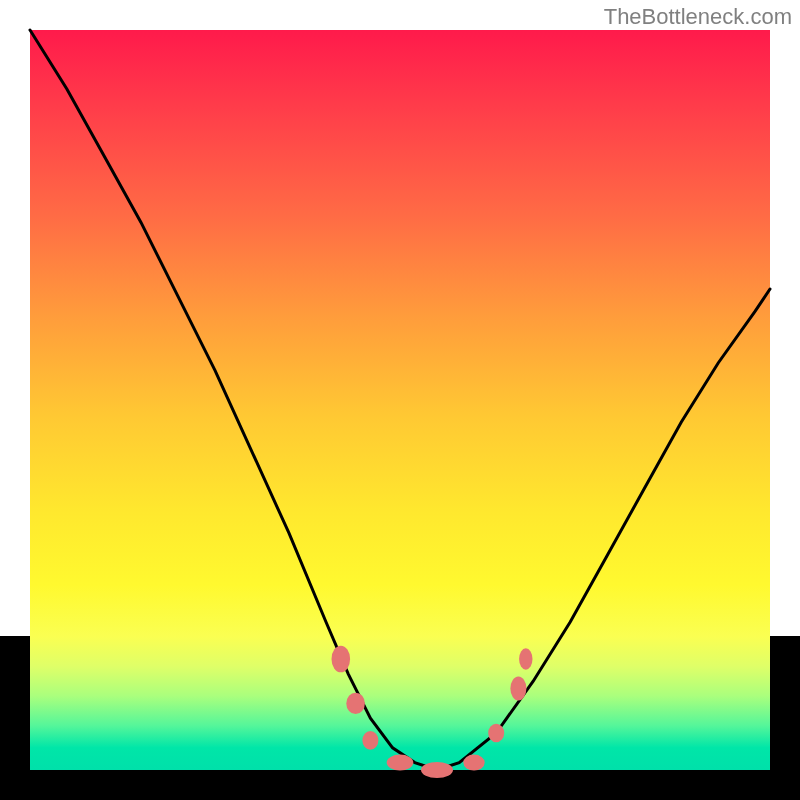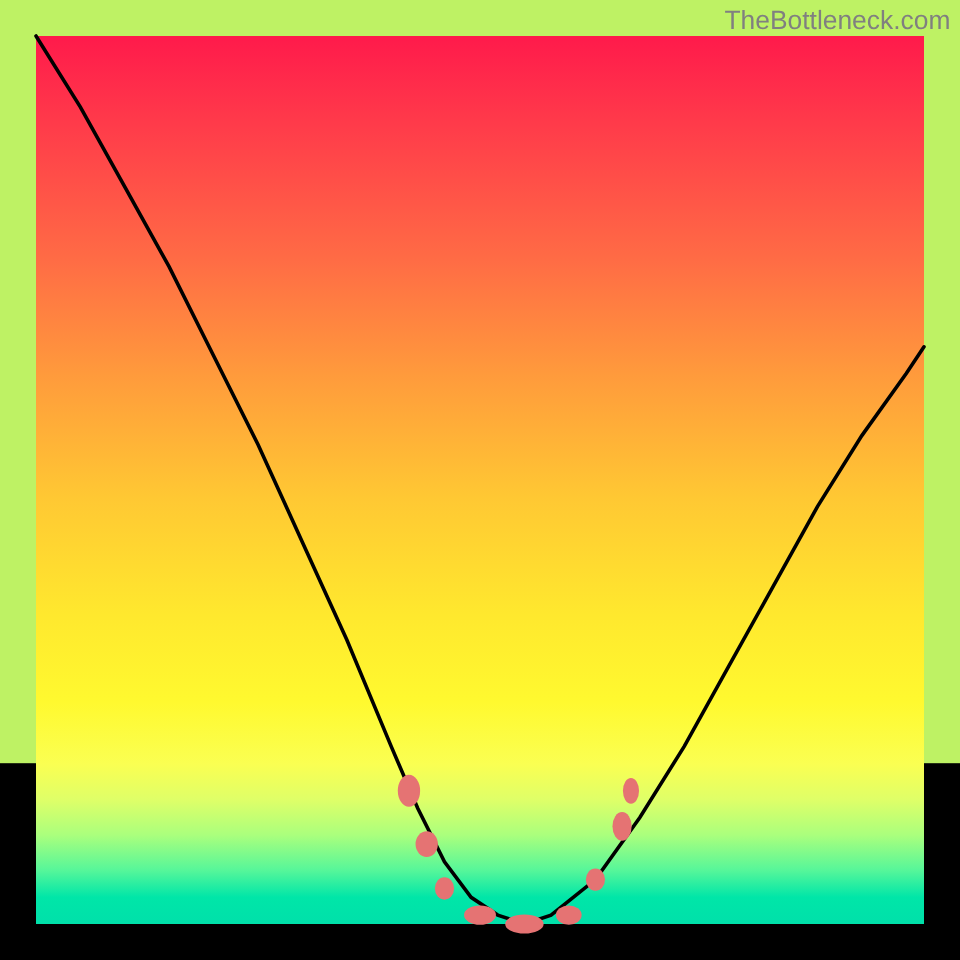--- a/index.html
+++ b/index.html
@@ -10,21 +10,21 @@
     height: 800px;
     overflow: hidden;
     font-family: Arial, Helvetica, sans-serif;
   }
   .frame {
     position: absolute;
     top: 0;
     left: 0;
     width: 800px;
     height: 636px;
-    background: #bef264;
+    background: #ffffff;
     text-align: center;
   }
   .plot-area {
     position: absolute;
     top: 30px;
     left: 30px;
     width: 740px;
     height: 740px;
     
     background: linear-gradient(to bottom,

